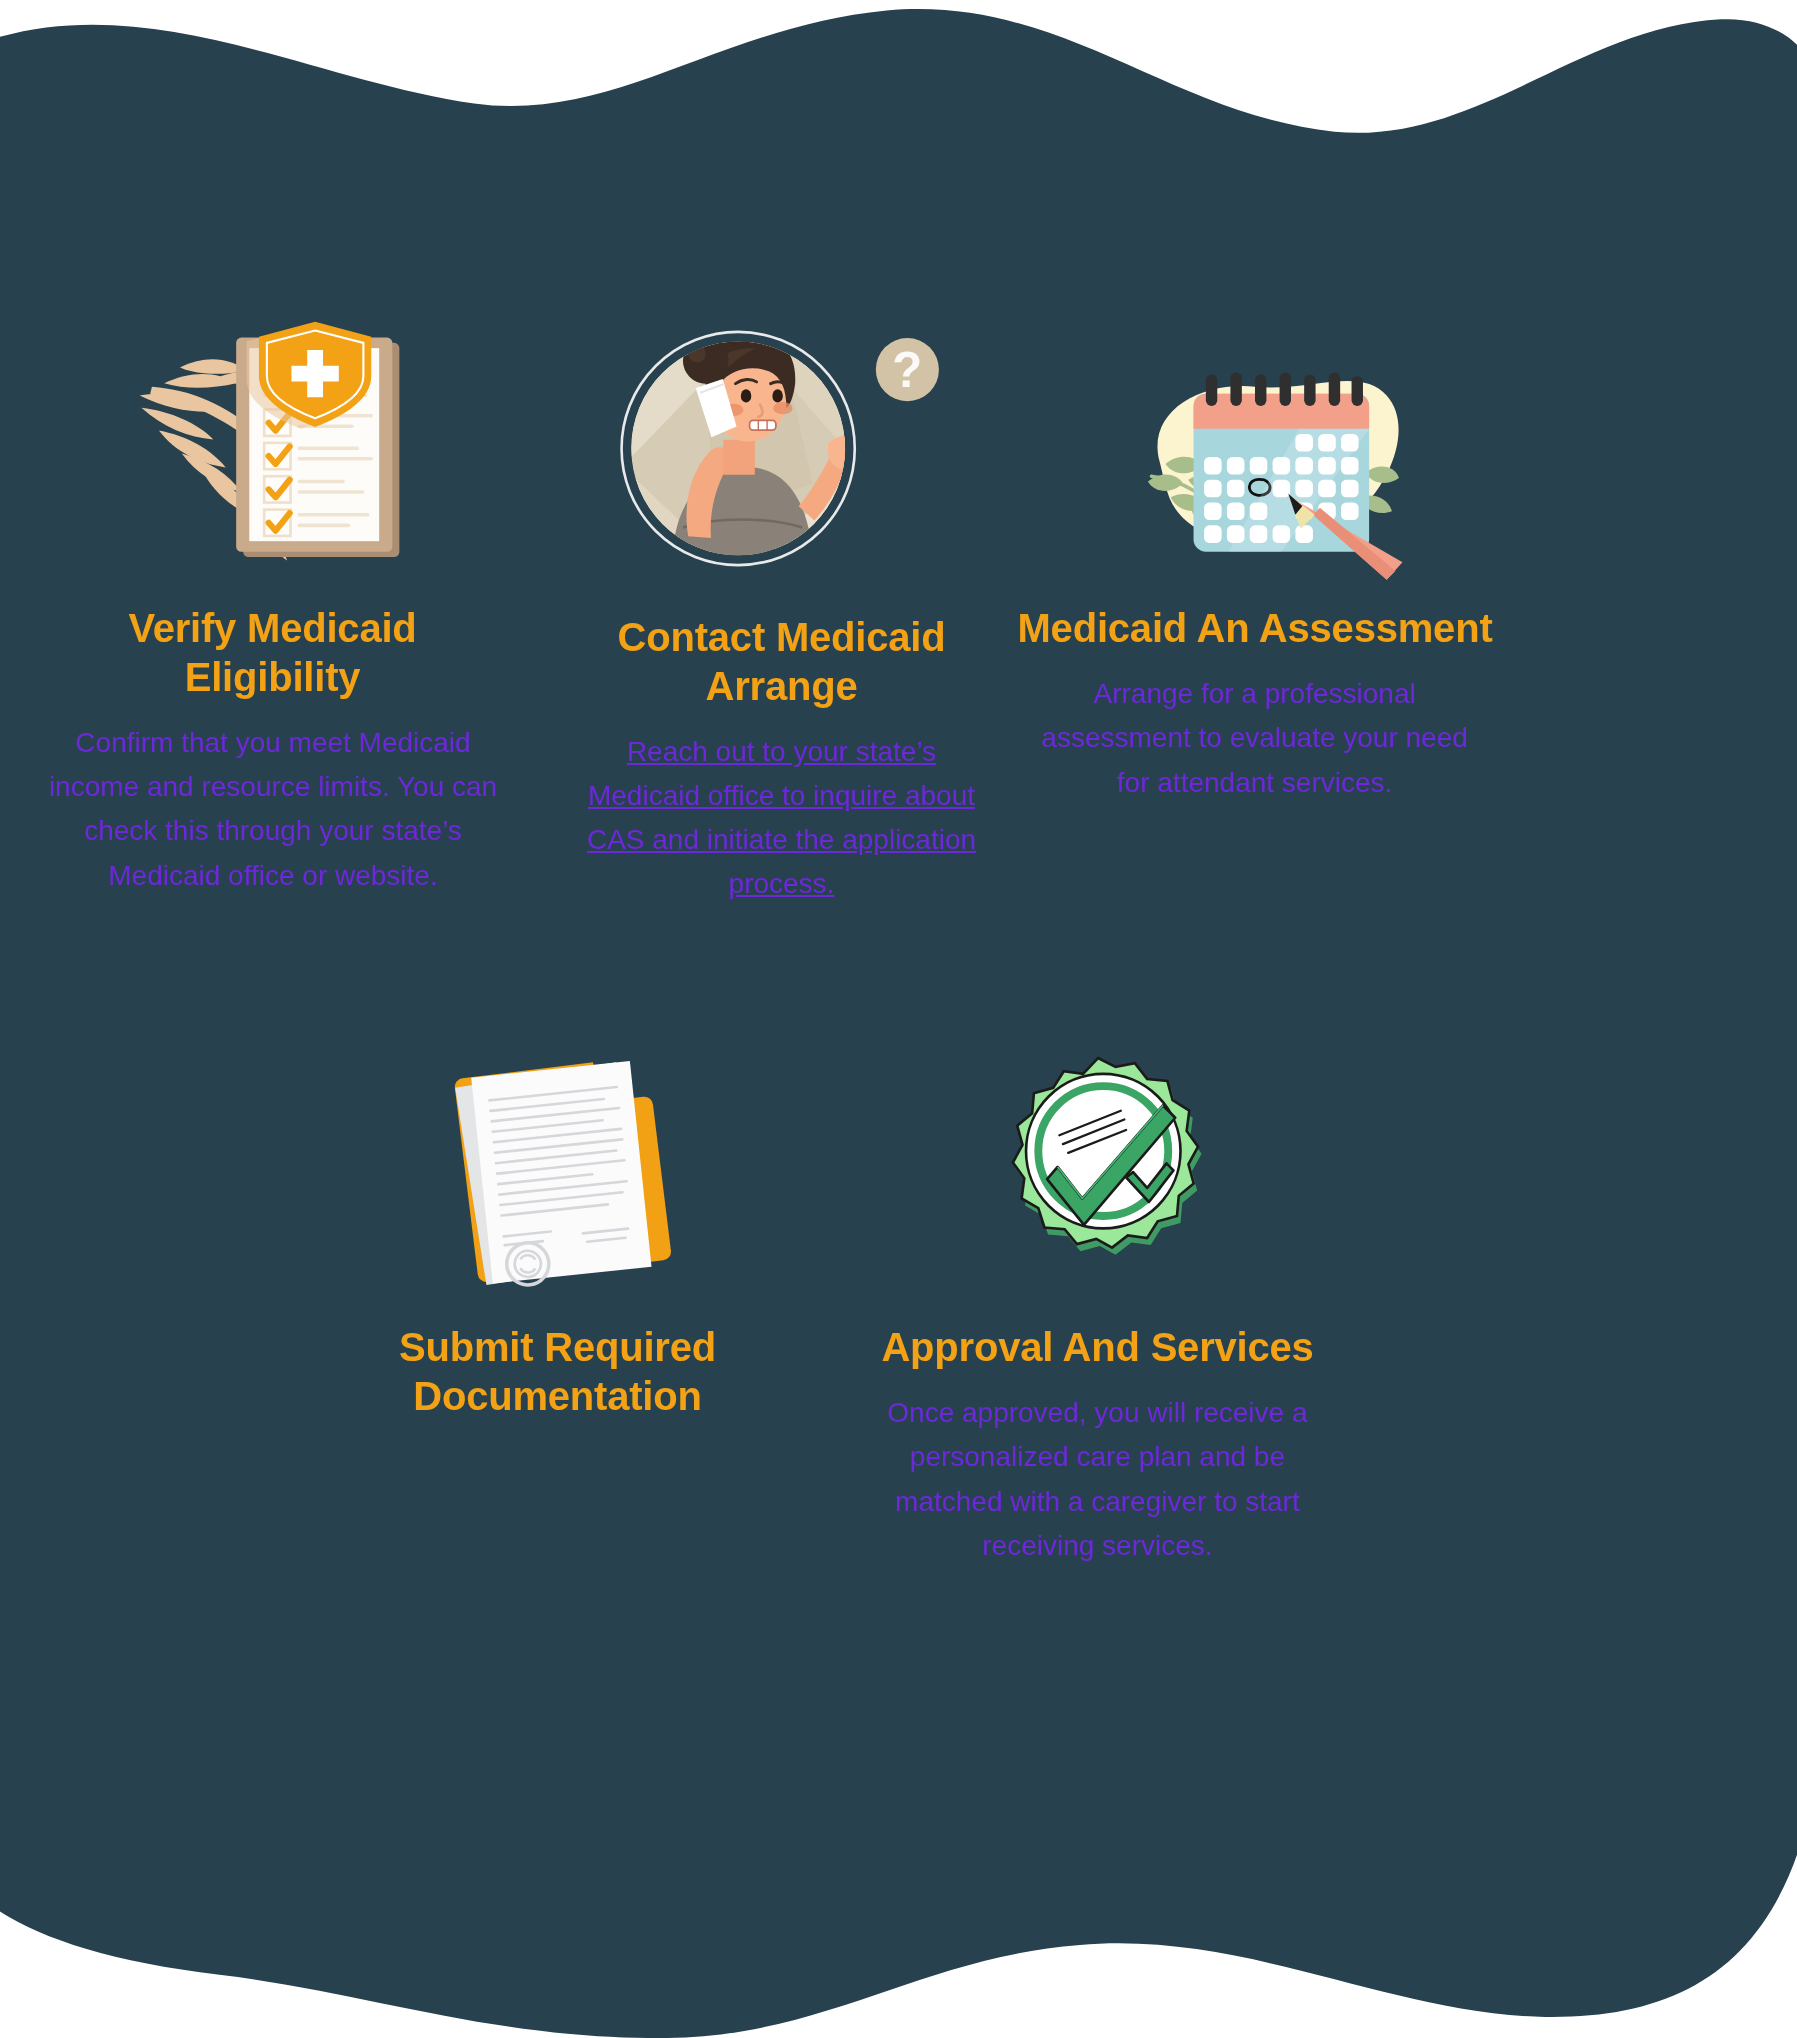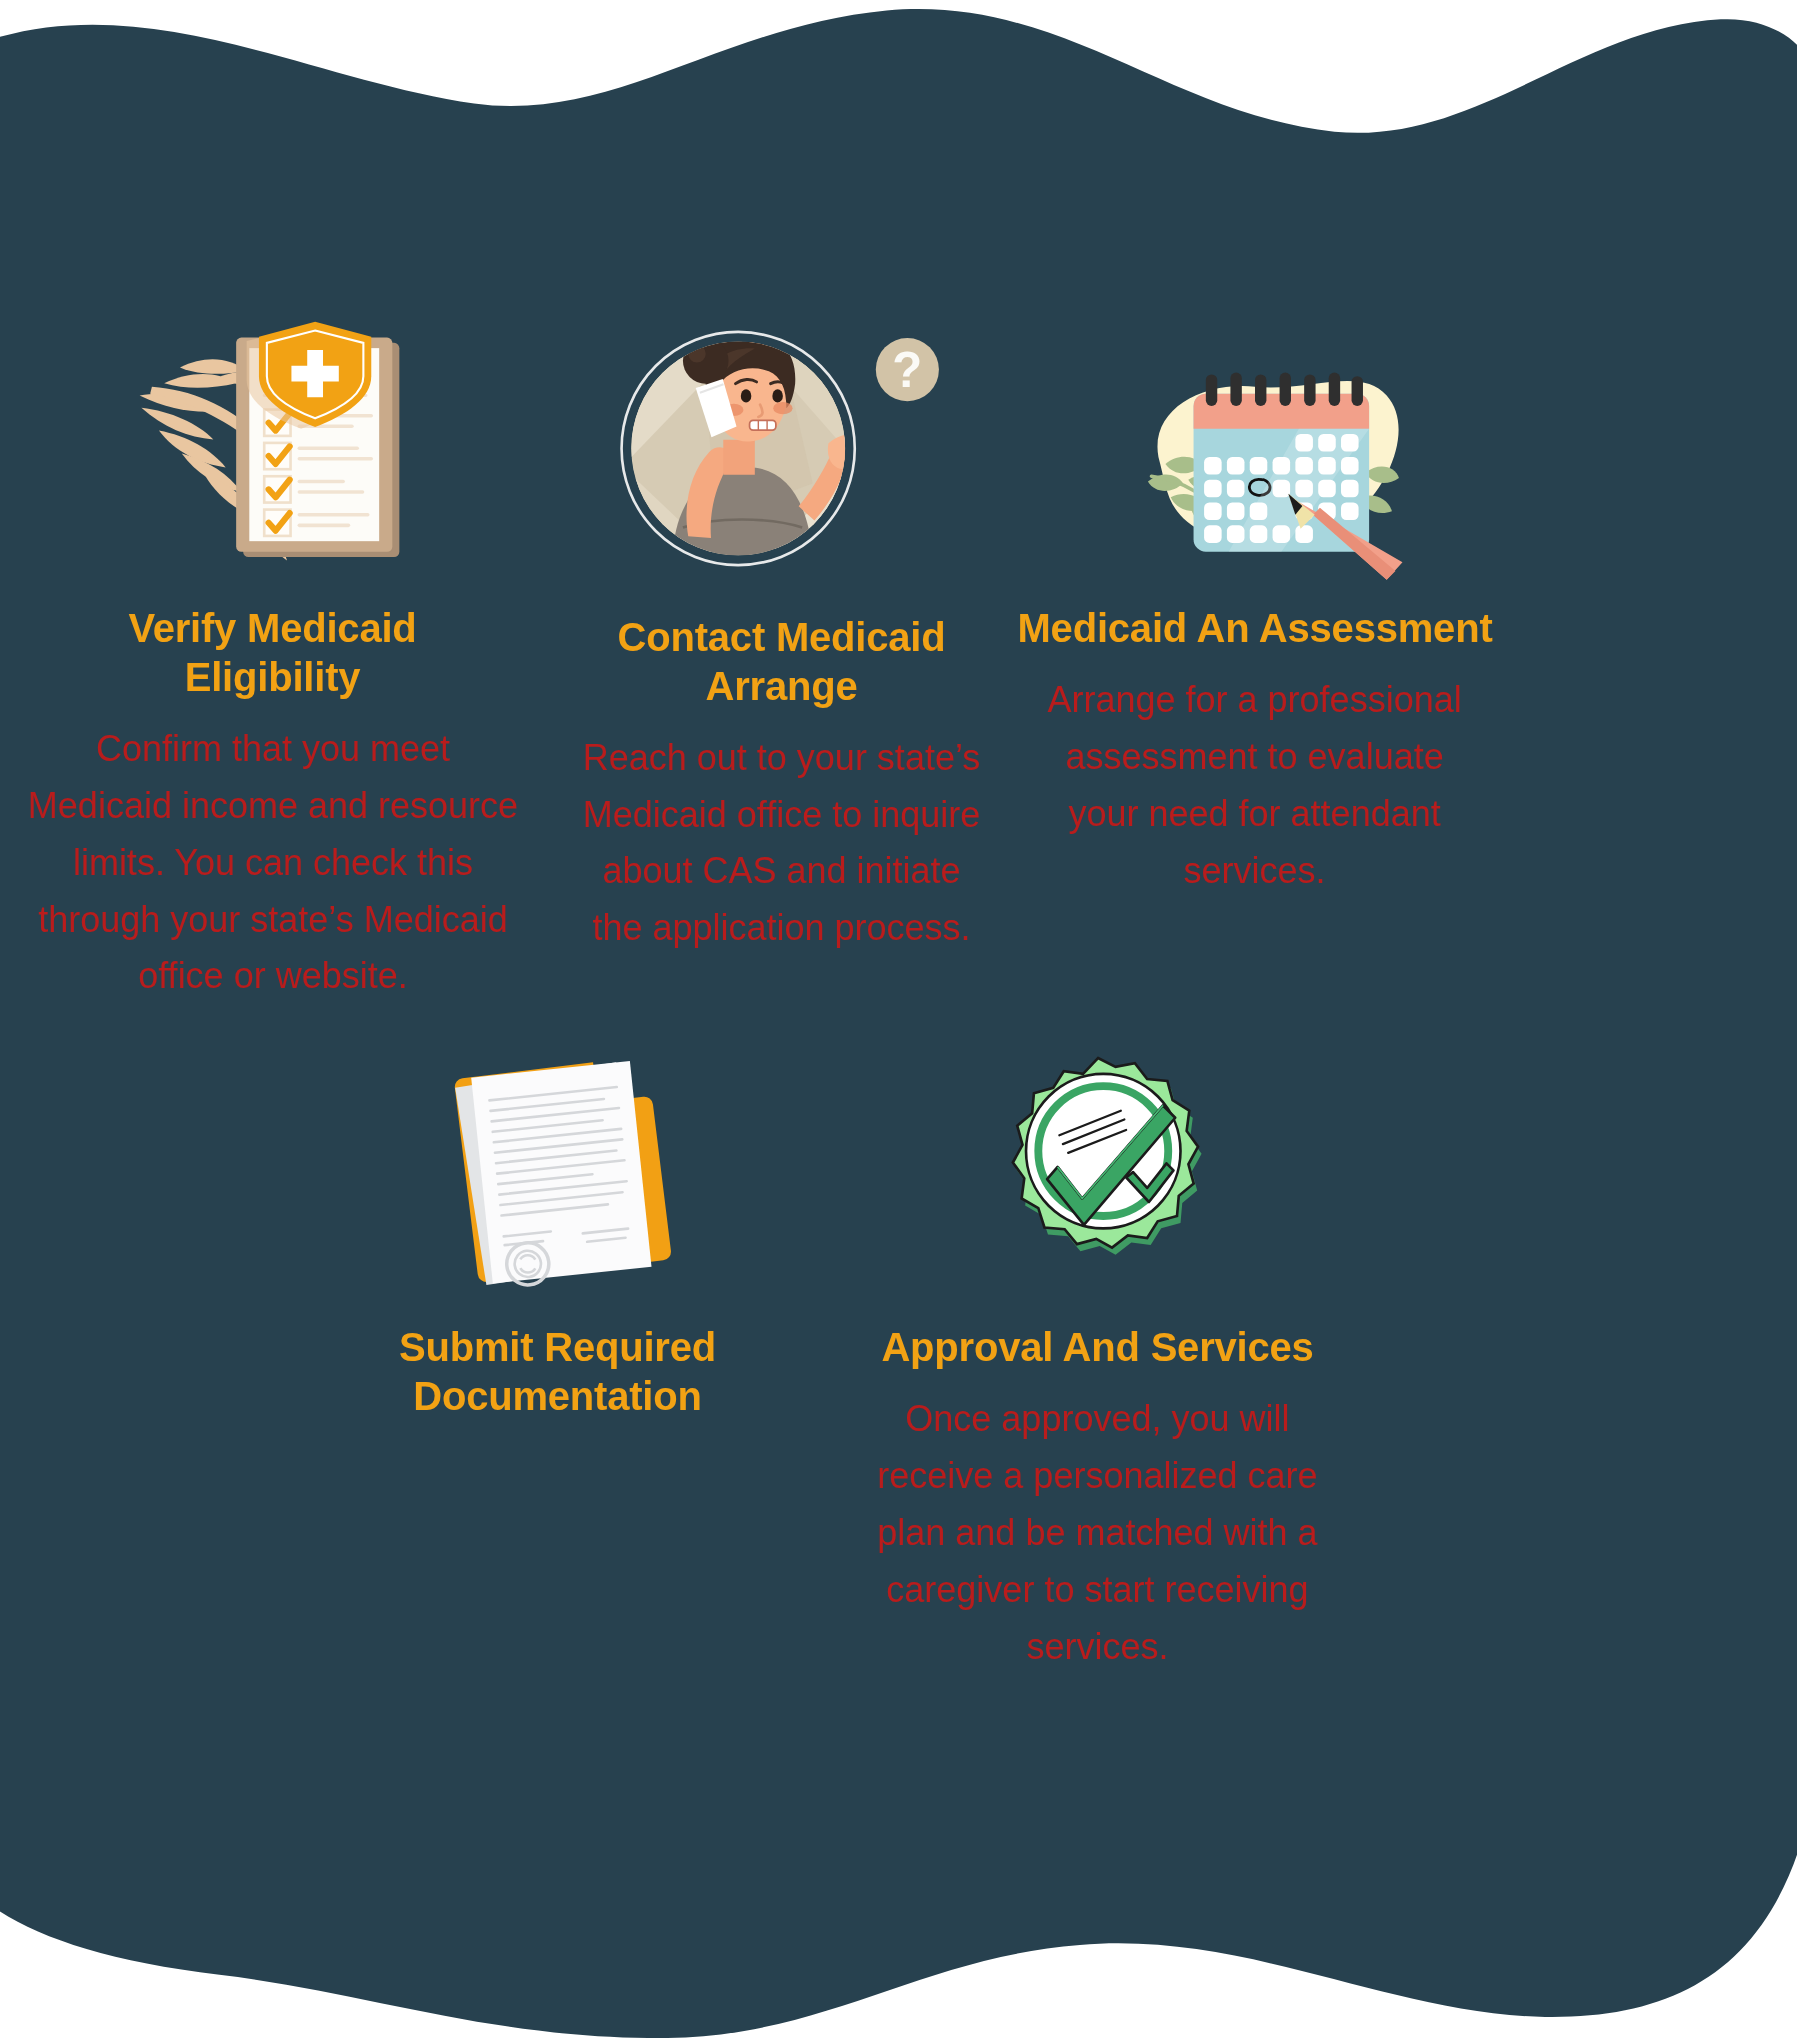--- a/index.html
+++ b/index.html
@@ -39,34 +39,34 @@
   .card-title {
     color:#F2A214;
     font-weight:bold;
     font-size:40px;
     line-height:1.22;
     text-align:center;
     letter-spacing:-0.2px;
     margin-top:33px;
   }
   .card-body {
-    color:#b91c1c;
-    font-size:36px;
+    color:#6d28d9;
+    font-size:28px;
     line-height:1.58;
     text-align:center;
     margin:0 auto;
     margin-top:19.3px;
     font-weight:400;
   }
 
   
   .c1 { position:absolute; left:53px;   top:0;   width:439px; }
   .c1 .card-body { width:492px; margin-left:-26px; }
   .c2 { position:absolute; left:562px;  top:8.8px; width:439px; }
-  .c2 .card-body { width:413px; margin-left:13px; }
+  .c2 .card-body { width:413px; margin-left:13px;text-decoration:underline; }
   .c3 { position:absolute; left:1009px; top:0;   width:492px; }
   .c3 .card-body { width:456px; margin-left:17.6px; }
 
   .c4 { position:absolute; left:351px;  top:0;   width:413px; }
   .c4 .card-body { width:465px; margin-left:-26px; }
   .c5 { position:absolute; left:878px; top:0;   width:439px; }
   .c5 .card-body { width:474px; margin-left:-17.6px; }
 
   .art-wrap { position:absolute; left:50%; transform:translateX(-50%); }
 

